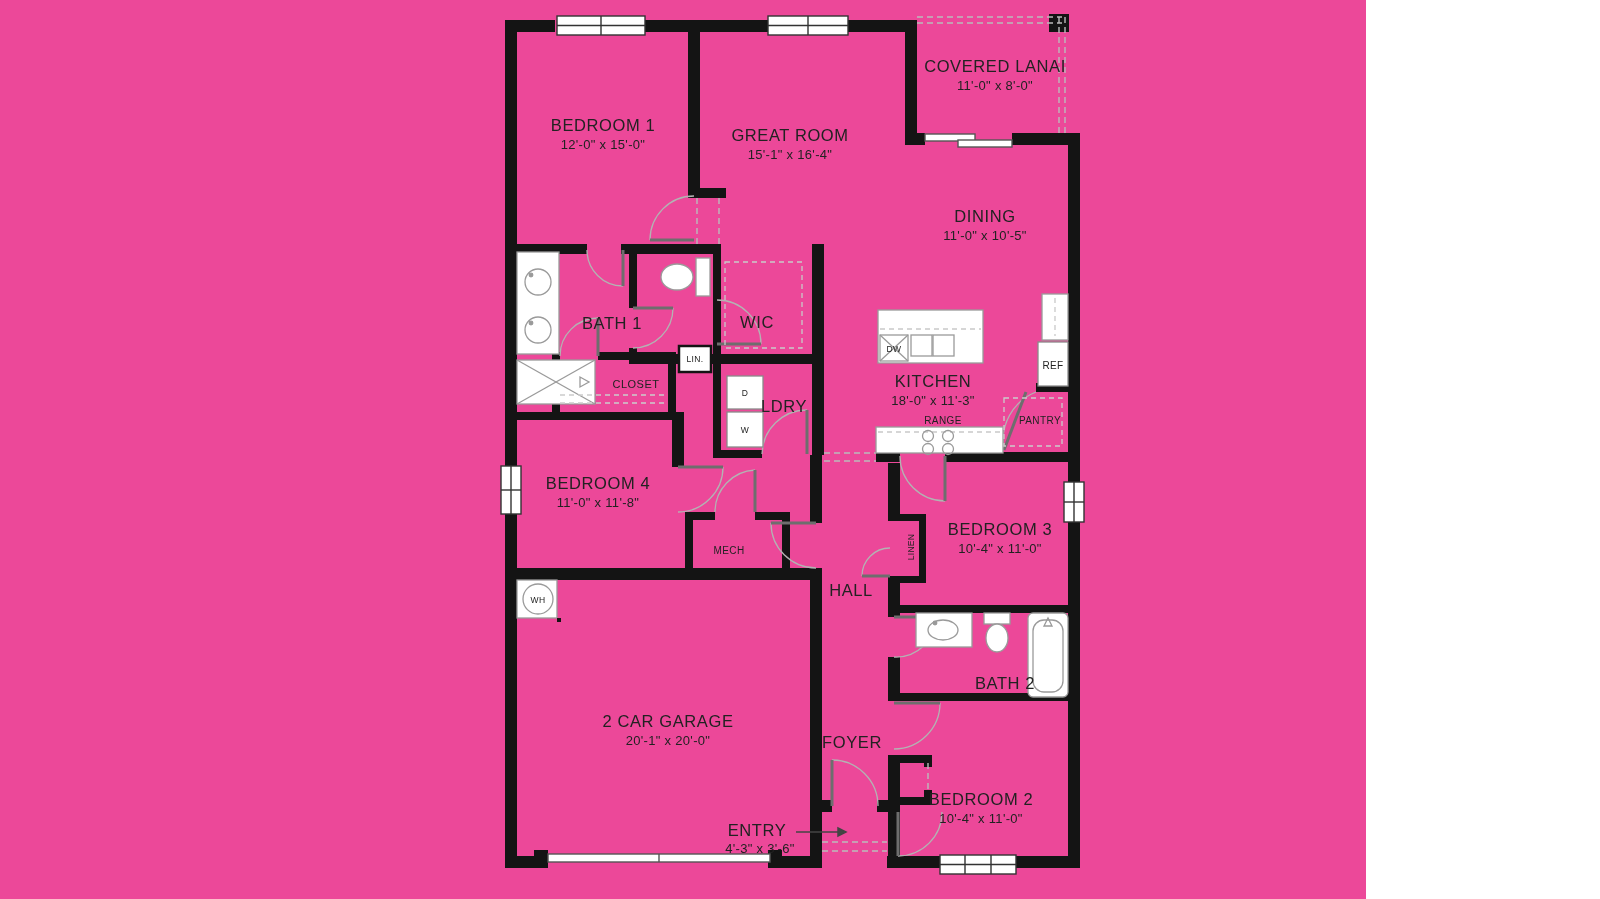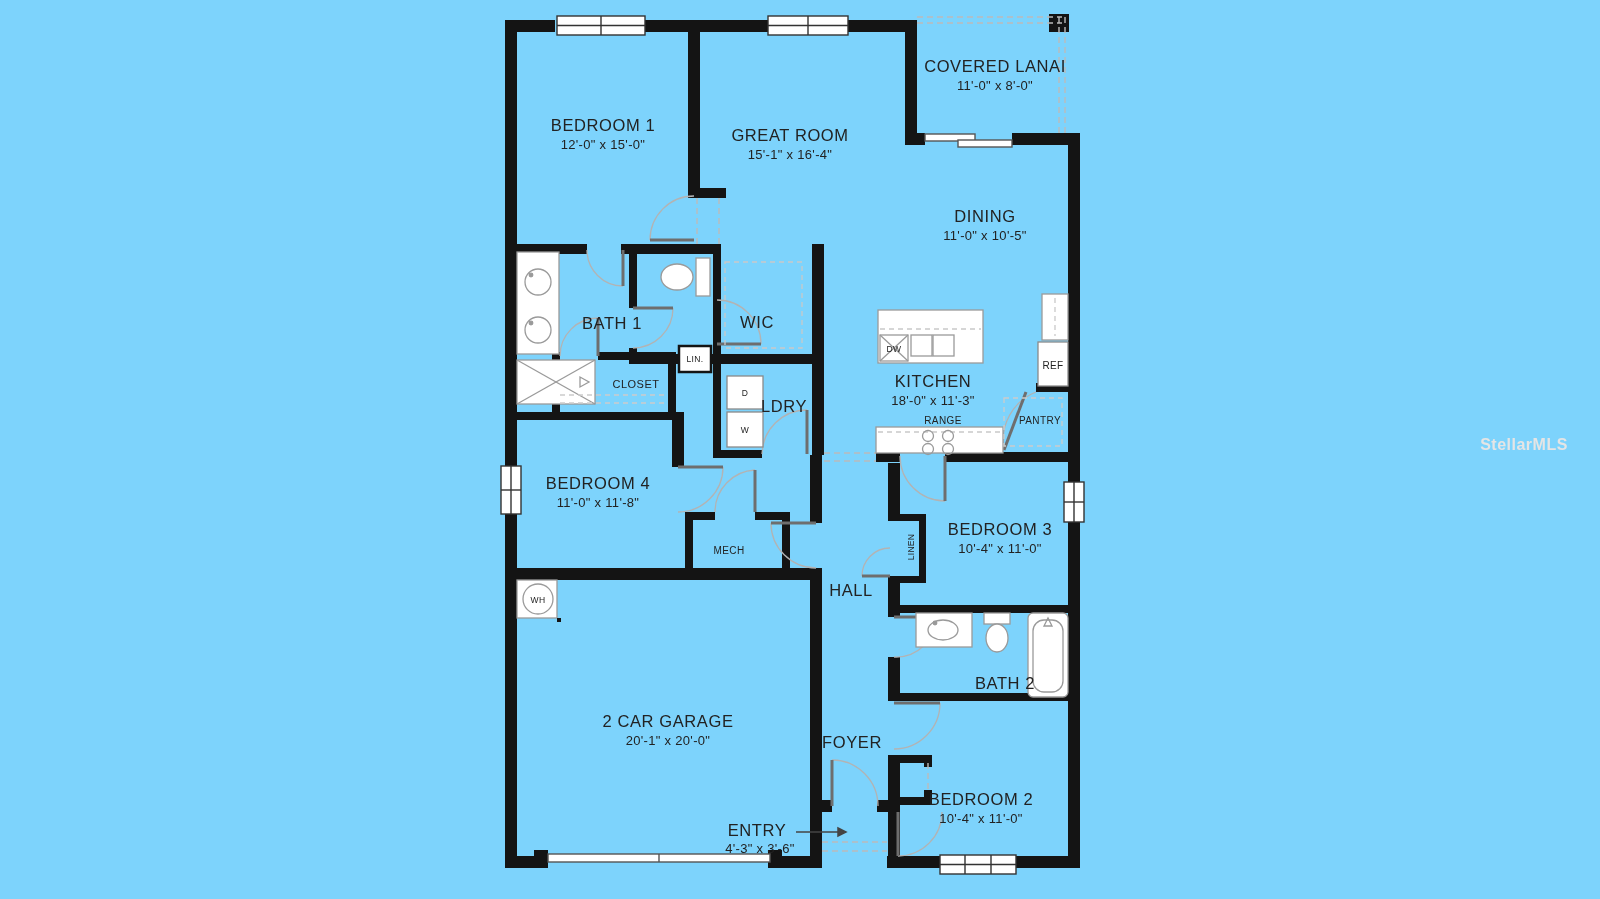--- a/index.html
+++ b/index.html
@@ -1,16 +1,16 @@
 <!DOCTYPE html>
 <html><head>
 <meta charset="utf-8">
 <style>
   html,body{margin:0;padding:0;background:#ffffff;}
-  .stage{position:relative;width:1600px;height:899px;background:#7dd3fc;overflow:hidden;
+  .stage{position:relative;width:1366px;height:899px;background:#ec4899;overflow:hidden;
          font-family:"Liberation Sans", sans-serif;}
   svg{position:absolute;left:0;top:0;}
   text{fill:#222222;}
   .rn{font-size:16.5px;letter-spacing:.6px;}
   .rd{font-size:13px;letter-spacing:.3px;}
   .md{font-size:11px;letter-spacing:.5px;}
   .sm{font-size:10px;letter-spacing:.4px;}
   .xs{font-size:8.5px;letter-spacing:.3px;}
   .wm{font-size:16px;font-weight:700;fill:#e5e5e5;letter-spacing:.5px;}
 </style>

